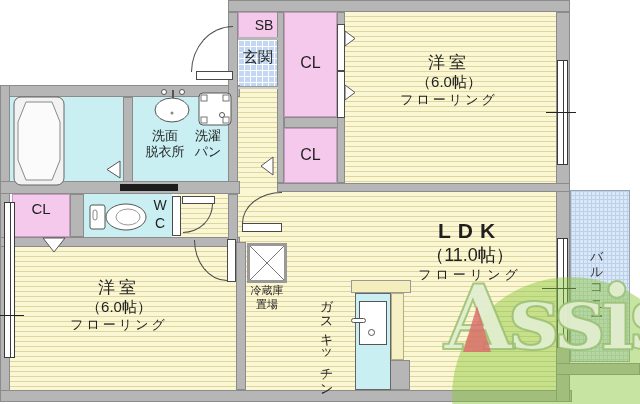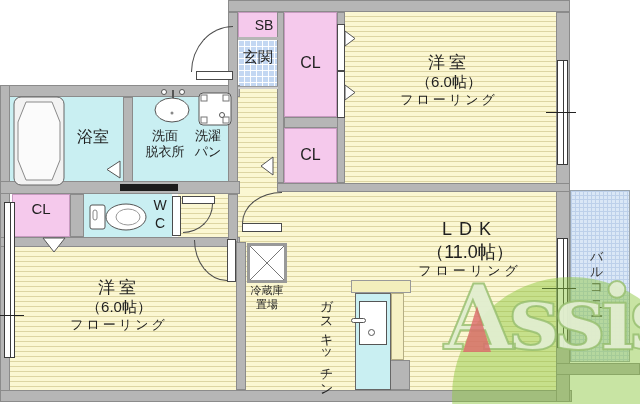--- a/index.html
+++ b/index.html
@@ -171,21 +171,20 @@
   <div style="left:355px;top:293px;width:36px;height:97px;background:#c9eff2;border:1px solid #666;"></div>
   <div style="left:359px;top:301px;width:28px;height:44px;background:#fff;border:1px solid #555;"></div>
   <div style="left:351px;top:318px;width:15px;height:5px;background:#fff;border:1px solid #555;border-radius:3px;"></div>
   <div style="left:368px;top:329px;width:7px;height:7px;background:#fff;border:1px solid #555;border-radius:50%;"></div>
 
   <div class="lbl" style="left:238px;top:17px;width:52px;font-size:14px;">SB</div>
   <div class="lbl" style="left:236px;top:48px;width:44px;font-size:15px;">玄関</div>
   <div class="lbl" style="left:284px;top:53px;width:53px;font-size:16px;">CL</div>
   <div class="lbl" style="left:284px;top:145px;width:53px;font-size:16px;">CL</div>
   <div class="lbl" style="left:12px;top:200px;width:58px;font-size:15px;">CL</div>
-  <div class="lbl" style="left:60px;top:127px;width:66px;font-size:16px;">浴室</div>
 
   <div class="lbl" style="left:186px;top:128px;width:44px;font-size:13px;">
     <span style="position:static;display:block;">洗濯</span>
     <span style="position:static;display:block;">パン</span>
   </div>
   <div class="lbl" style="left:137px;top:128px;width:56px;font-size:13px;">
     <span style="position:static;display:block;">洗面</span>
     <span style="position:static;display:block;">脱衣所</span>
   </div>
   <div class="lbl" style="left:146px;top:196px;width:28px;font-size:14px;line-height:1.3;">
@@ -199,21 +198,21 @@
     <span style="position:static;display:block;font-size:13px;letter-spacing:3px;">フローリング</span>
   </div>
 
   <div class="lbl" style="left:38px;top:277px;width:162px;">
     <span style="position:static;display:block;font-size:17px;letter-spacing:4px;">洋室</span>
     <span style="position:static;display:block;font-size:15px;">（6.0帖）</span>
     <span style="position:static;display:block;font-size:13px;letter-spacing:3px;">フローリング</span>
   </div>
 
   <div class="lbl" style="left:388px;top:218px;width:164px;">
-    <span style="position:static;display:block;font-size:18px;letter-spacing:7px;">LDK</span>
+    <span style="position:static;display:block;font-size:21px;letter-spacing:7px;font-weight:bold;">LDK</span>
     <span style="position:static;display:block;font-size:18px;">（11.0帖）</span>
     <span style="position:static;display:block;font-size:13px;letter-spacing:4px;">フローリング</span>
   </div>
 
   <div class="lbl" style="left:238px;top:283px;width:58px;font-size:11px;line-height:1.3;">
     <span style="position:static;display:block;">冷蔵庫</span>
     <span style="position:static;display:block;">置場</span>
   </div>
 
   <div class="lbl vtext" style="left:318px;top:290px;height:104px;font-size:13px;">ガスキッチン</div>

